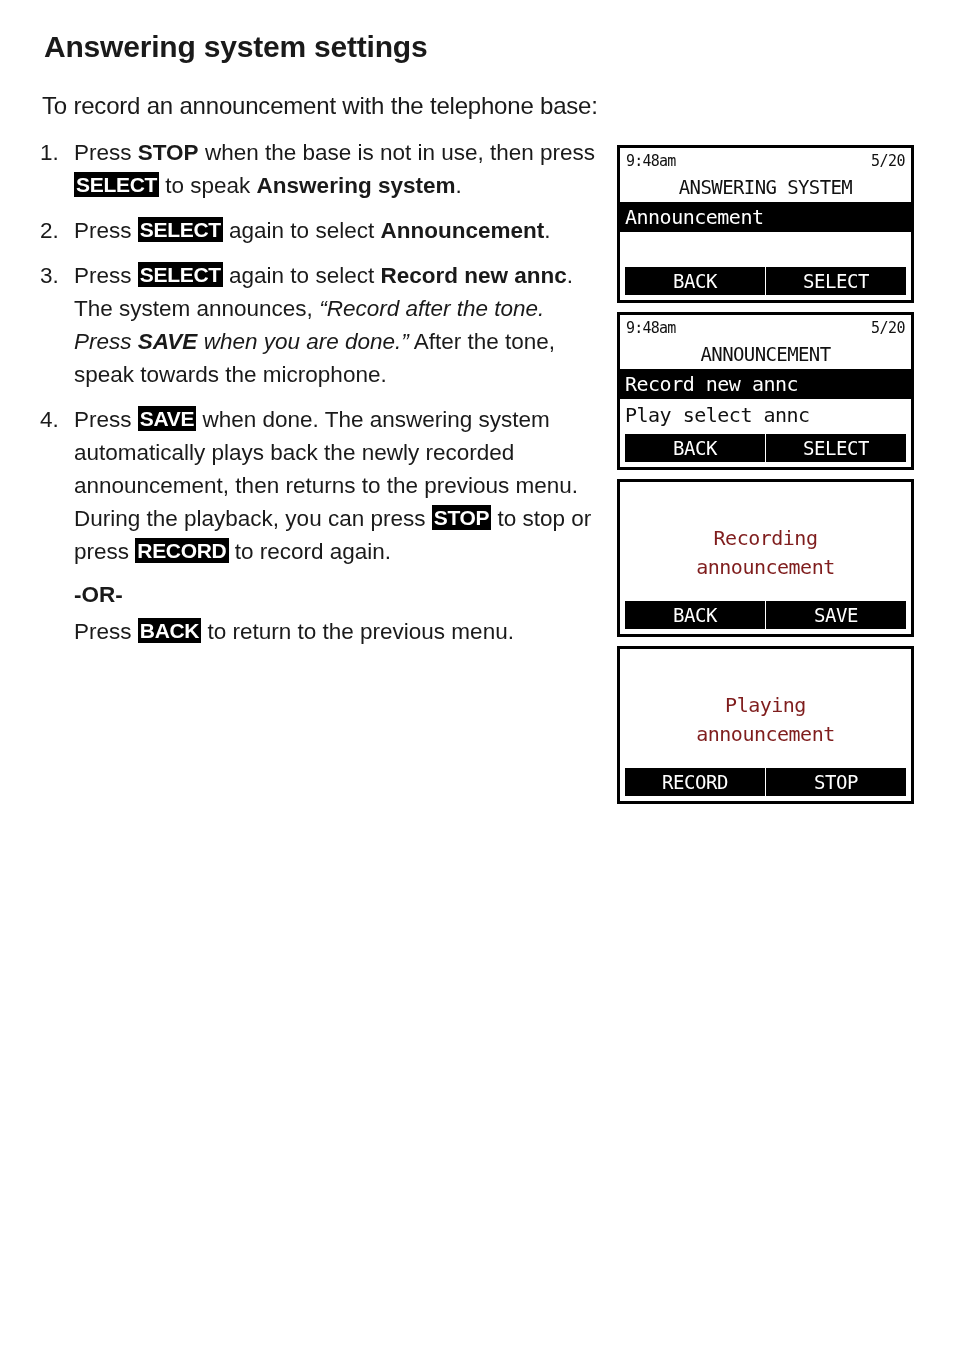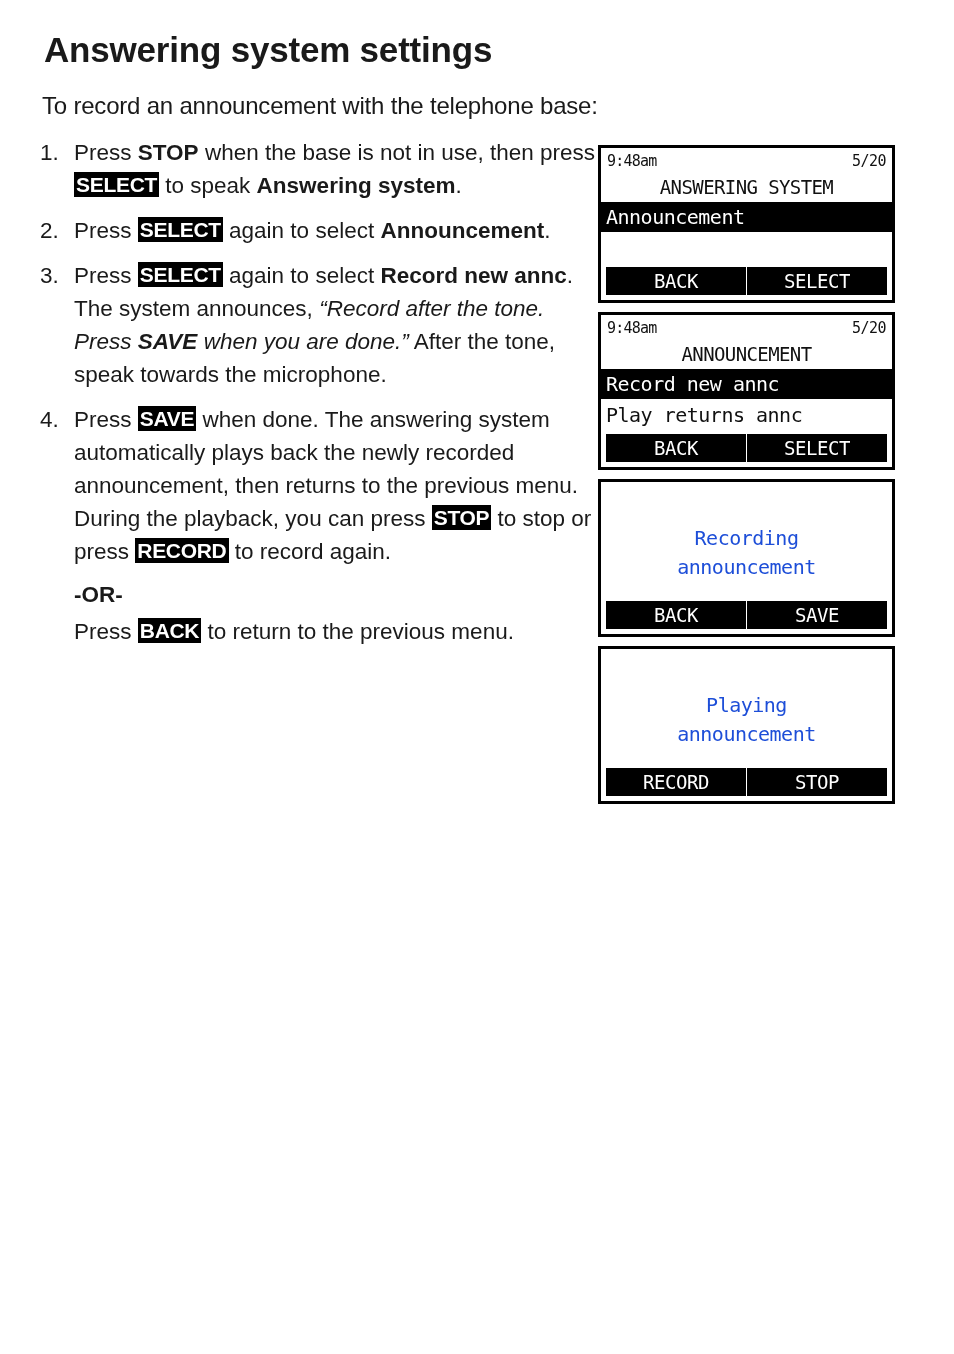--- a/index.html
+++ b/index.html
@@ -19,21 +19,21 @@
   .page {
     position: absolute;
     inset: 0;
   }
 
   
   .page-title {
     position: absolute;
     left: 44px;
     top: 30px;
-    font-size: 35px;
+    font-size: 30px;
     font-weight: bold;
     letter-spacing: -0.2px;
     color: #1a1a1a;
   }
   .section-title {
     position: absolute;
     left: 42px;
     top: 92px;
     font-size: 24px;
     font-weight: normal;
@@ -92,21 +92,21 @@
   .or-follow {
     padding-left: 34px;
     font-size: 22.5px;
     line-height: 33px;
     margin-top: 4px;
   }
 
   
   .lcds {
     position: absolute;
-    left: 598px;
+    left: 617px;
     top: 145px;
     width: 297px;
   }
   .lcd {
     position: relative;
     box-sizing: border-box;
     width: 297px;
     height: 158px;
     border: 3px solid #000000;
     background: #ffffff;
@@ -162,21 +162,21 @@
 
   .lcd-center {
     position: absolute;
     left: 0;
     right: 0;
     top: 42px;
     text-align: center;
     font-size: 20px;
     line-height: 29px;
     letter-spacing: -0.5px;
-    color: #1d4ed8;
+    color: #7f1d1d;
   }
 
   .lcd-softkeys {
     position: absolute;
     left: 5px;
     right: 5px;
     bottom: 5px;
     height: 28px;
     display: flex;
     justify-content: space-between;
@@ -233,21 +233,21 @@
           <div class="softkey">SELECT</div>
         </div>
       </div>
       <div class="lcd">
         <div class="lcd-statusbar">
           <span>9:48am</span>
           <span class="lcd-status-right">5/20</span>
         </div>
         <div class="lcd-heading">ANNOUNCEMENT</div>
         <div class="lcd-row r1 selected">Record new annc</div>
-        <div class="lcd-row r2">Play returns annc</div>
+        <div class="lcd-row r2">Play select annc</div>
         <div class="lcd-softkeys">
           <div class="softkey">BACK</div>
           <div class="softkey">SELECT</div>
         </div>
       </div>
       <div class="lcd">
         <div class="lcd-center">
           <div>Recording</div>
           <div>announcement</div>
         </div>

